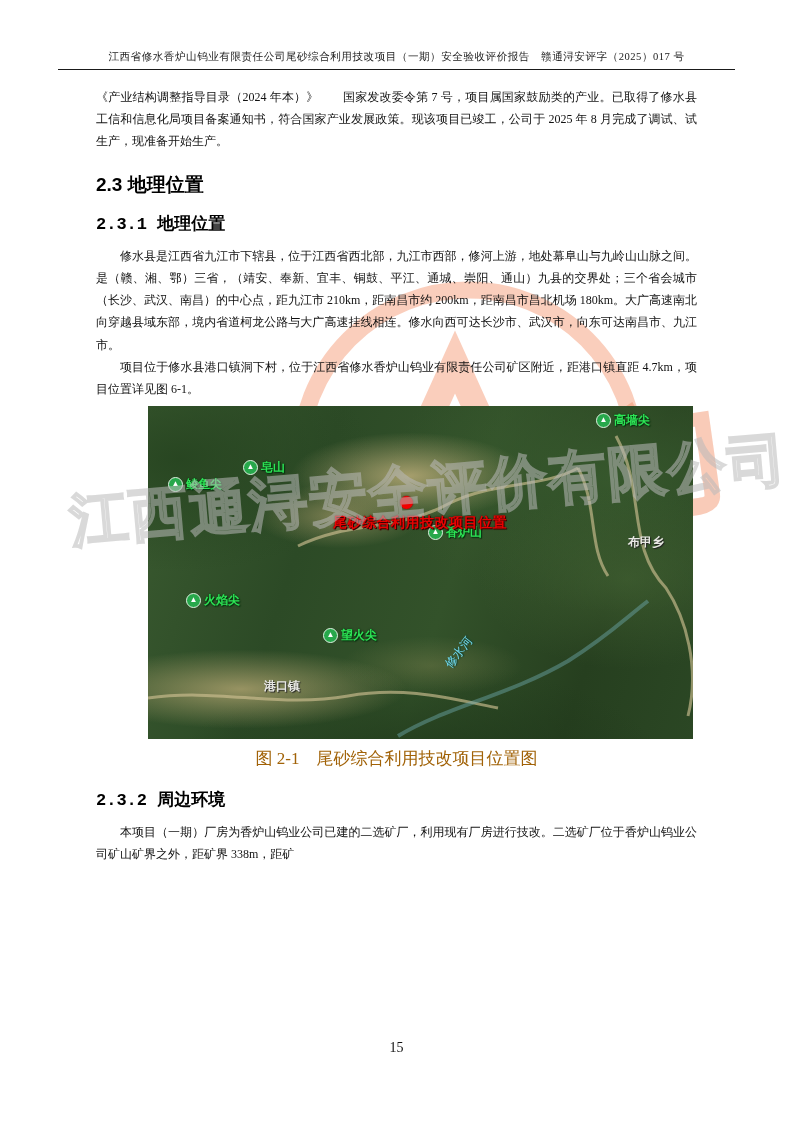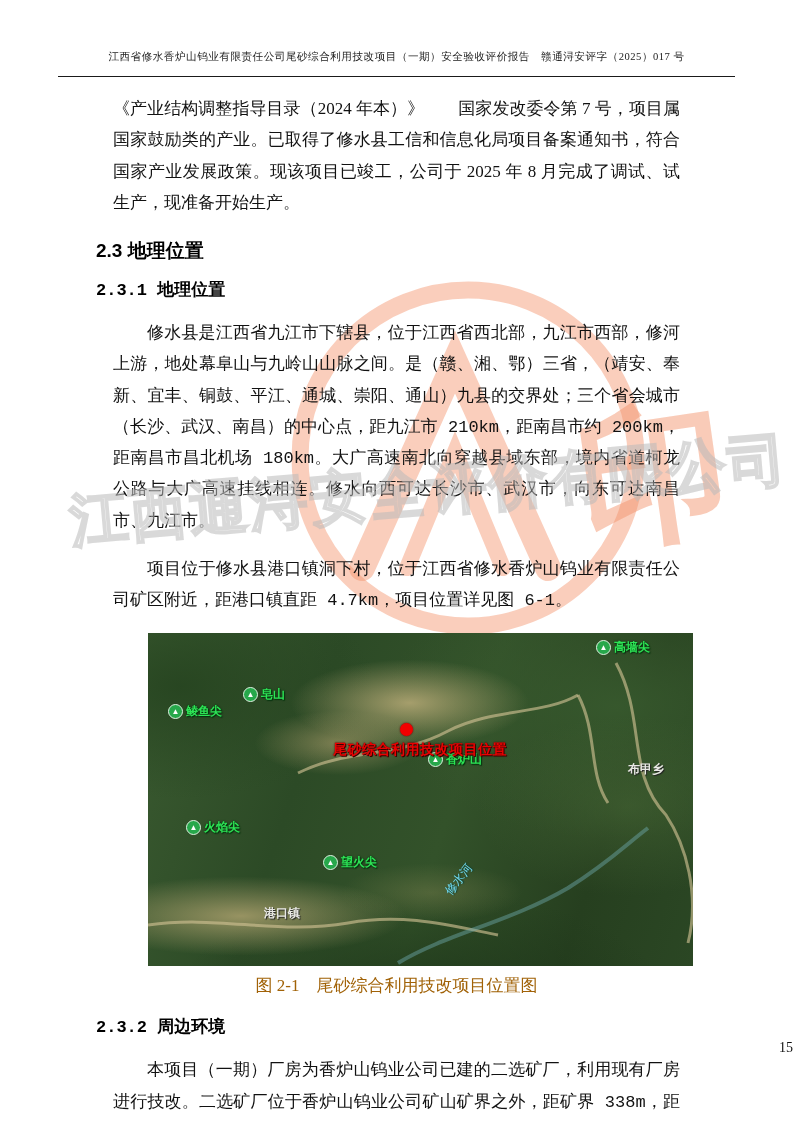--- a/index.html
+++ b/index.html
@@ -9,36 +9,36 @@
     margin:0 auto;
     background:#ffffff;
     overflow:hidden;
     font-family:"Liberation Serif","DejaVu Serif",serif;
     color:#111;
   }
   
   .doc-header{
     position:relative;z-index:2;
     margin:50px 58px 0 58px;
-    padding-bottom:12px;
+    padding-bottom:5px;
     border-bottom:1.6px solid #1a1a1a;
     font-size:10.6px;
     letter-spacing:.5px;
     text-align:center;
     color:#222;
     white-space:nowrap;
   }
   
   .content{position:relative;z-index:2;margin:0 96px;width:601px;}
   .para{
-    font-size:17px;line-height:1.84;
+    font-size:12px;line-height:1.84;
     text-align:justify;
-    margin:17px;
-  }
-  .para.indent{text-indent:2em;font-family:Liberation Mono, monospace;}
+    margin:0;
+  }
+  .para.indent{text-indent:2em;}
   .p-intro{margin-top:16px;}
   .h-sec{
     font-family:"Liberation Sans","DejaVu Sans",sans-serif;
     font-weight:bold;font-size:19px;
     margin:20px 0 12px 0;color:#000;
   }
   .h-sub{
     font-family:Liberation Mono, monospace;
     font-weight:bold;font-size:17px;
     margin:14px 0 10px 0;color:#000;
@@ -89,21 +89,21 @@
     font-family:"Liberation Sans","DejaVu Sans",sans-serif;
     font-size:12px;color:#6fd8f0;text-shadow:1px 1px 1px #143;
     transform:rotate(-52deg);white-space:nowrap;
   }
   .fig-caption{
     position:relative;z-index:2;
     text-align:center;font-size:17px;margin-top:8px;color:#a16207;
   }
   .page-num{
     position:absolute;z-index:2;left:0;right:0;top:1040px;
-    text-align:right;font-size:14px;color:#111;
+    text-align:center;font-size:14px;color:#111;
   }
   
   .wm-stamp{position:absolute;z-index:0;left:0;top:0;pointer-events:none;}
   .wm-seal-char{
     position:absolute;z-index:0;left:578px;top:400px;
     font-family:"Liberation Sans","DejaVu Sans",sans-serif;
     font-size:150px;font-weight:bold;color:rgba(243,146,106,.48);
     transform:rotate(-8deg);pointer-events:none;line-height:1;
   }
   .wm-company{

